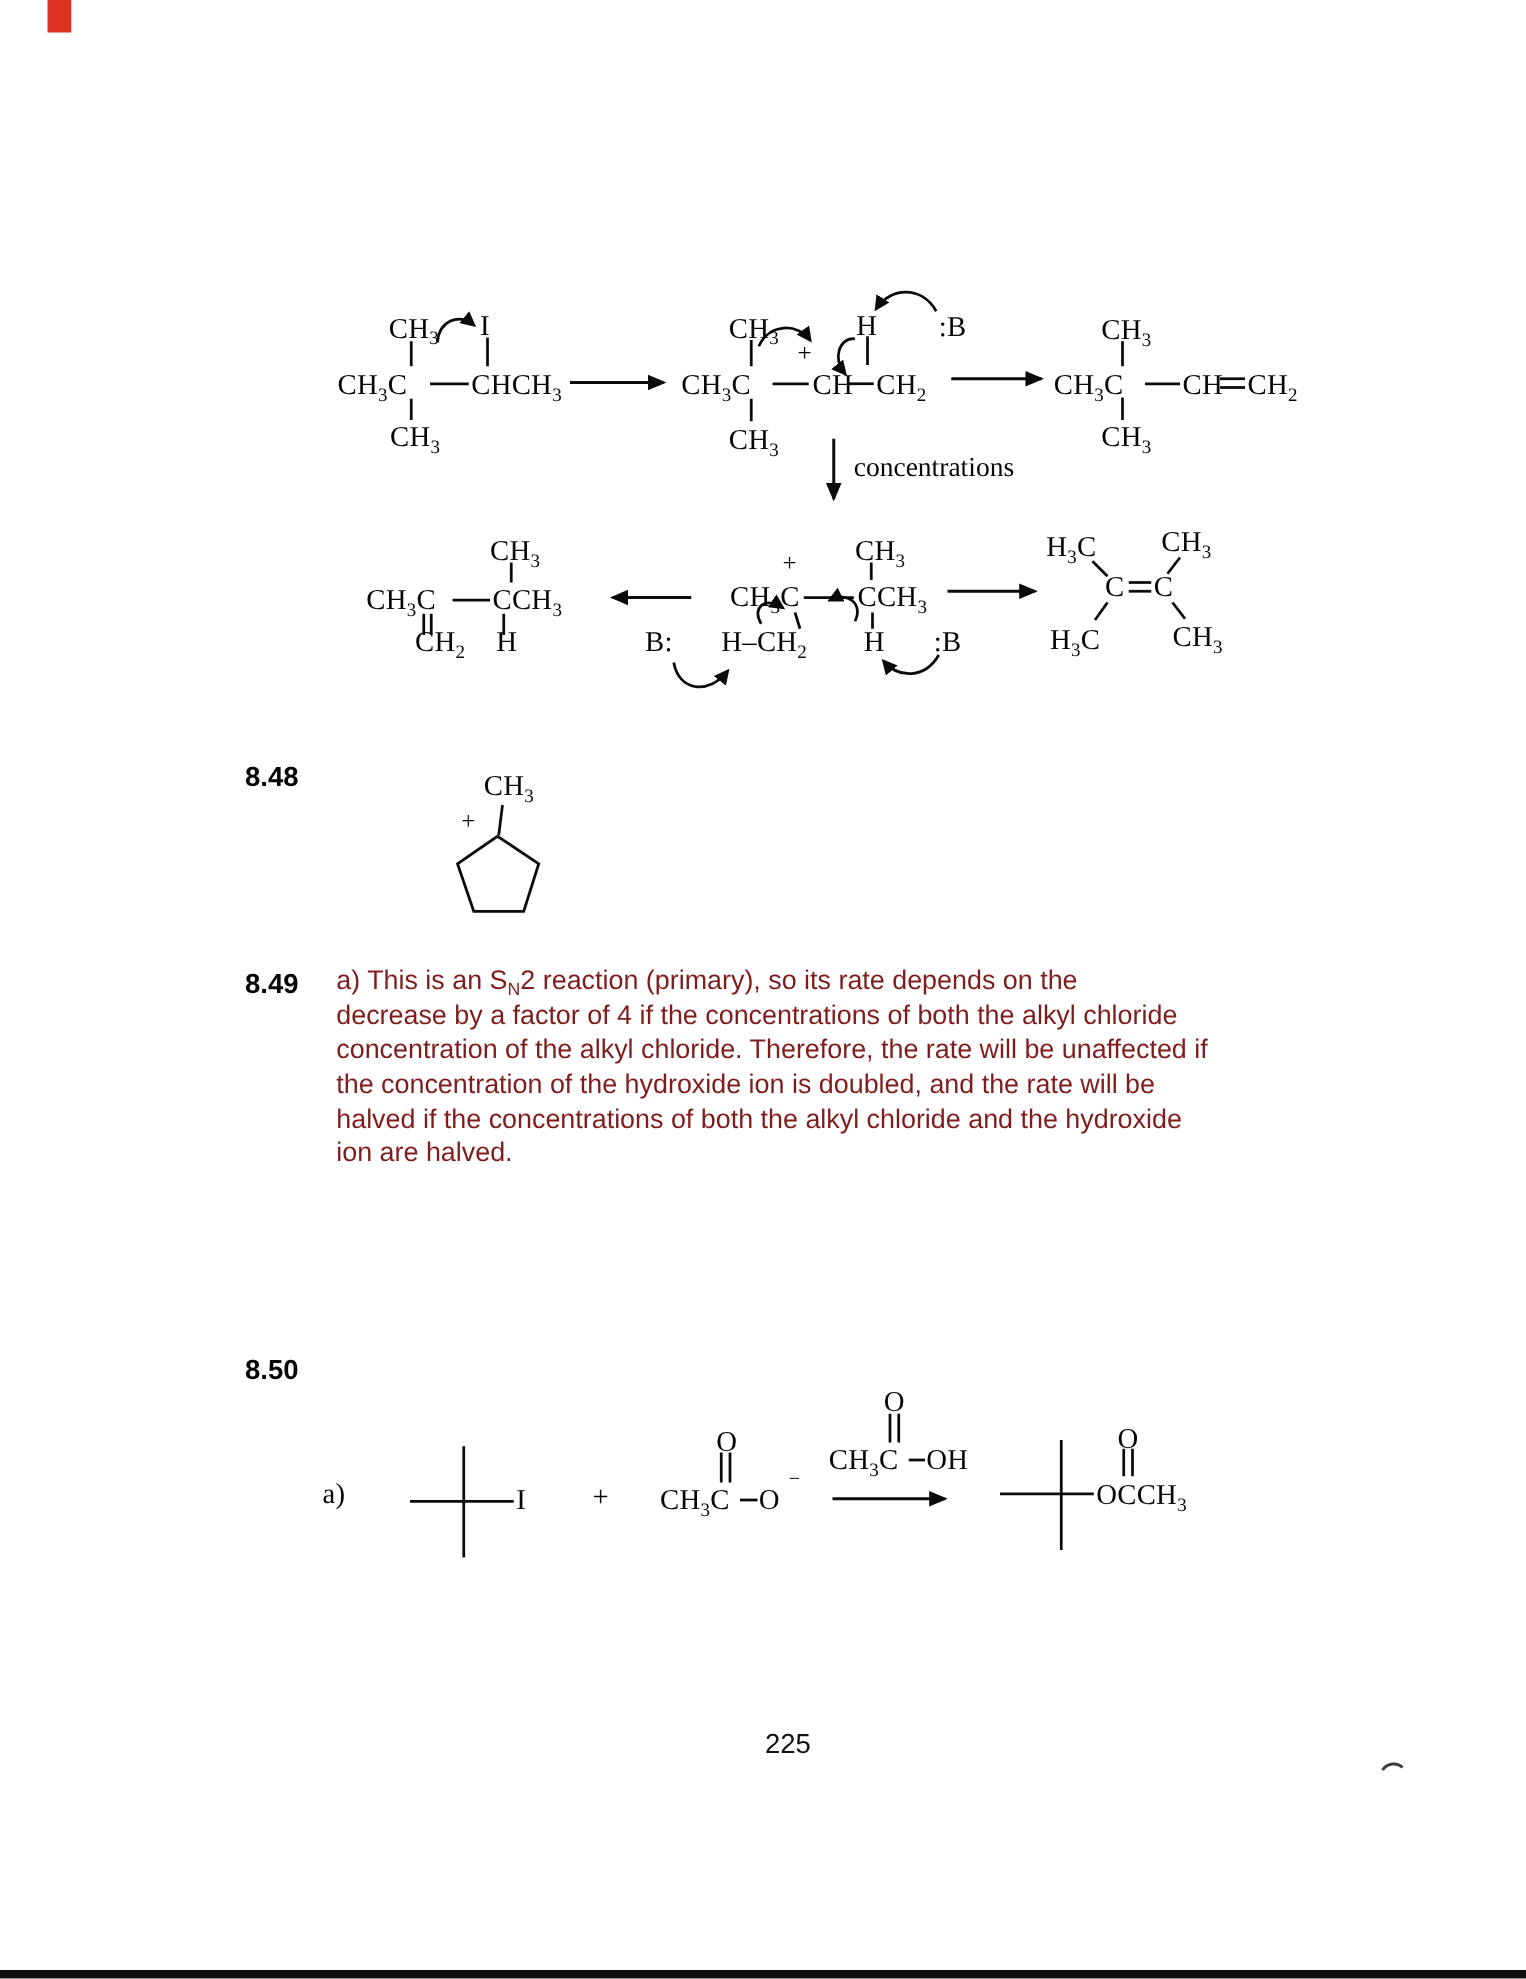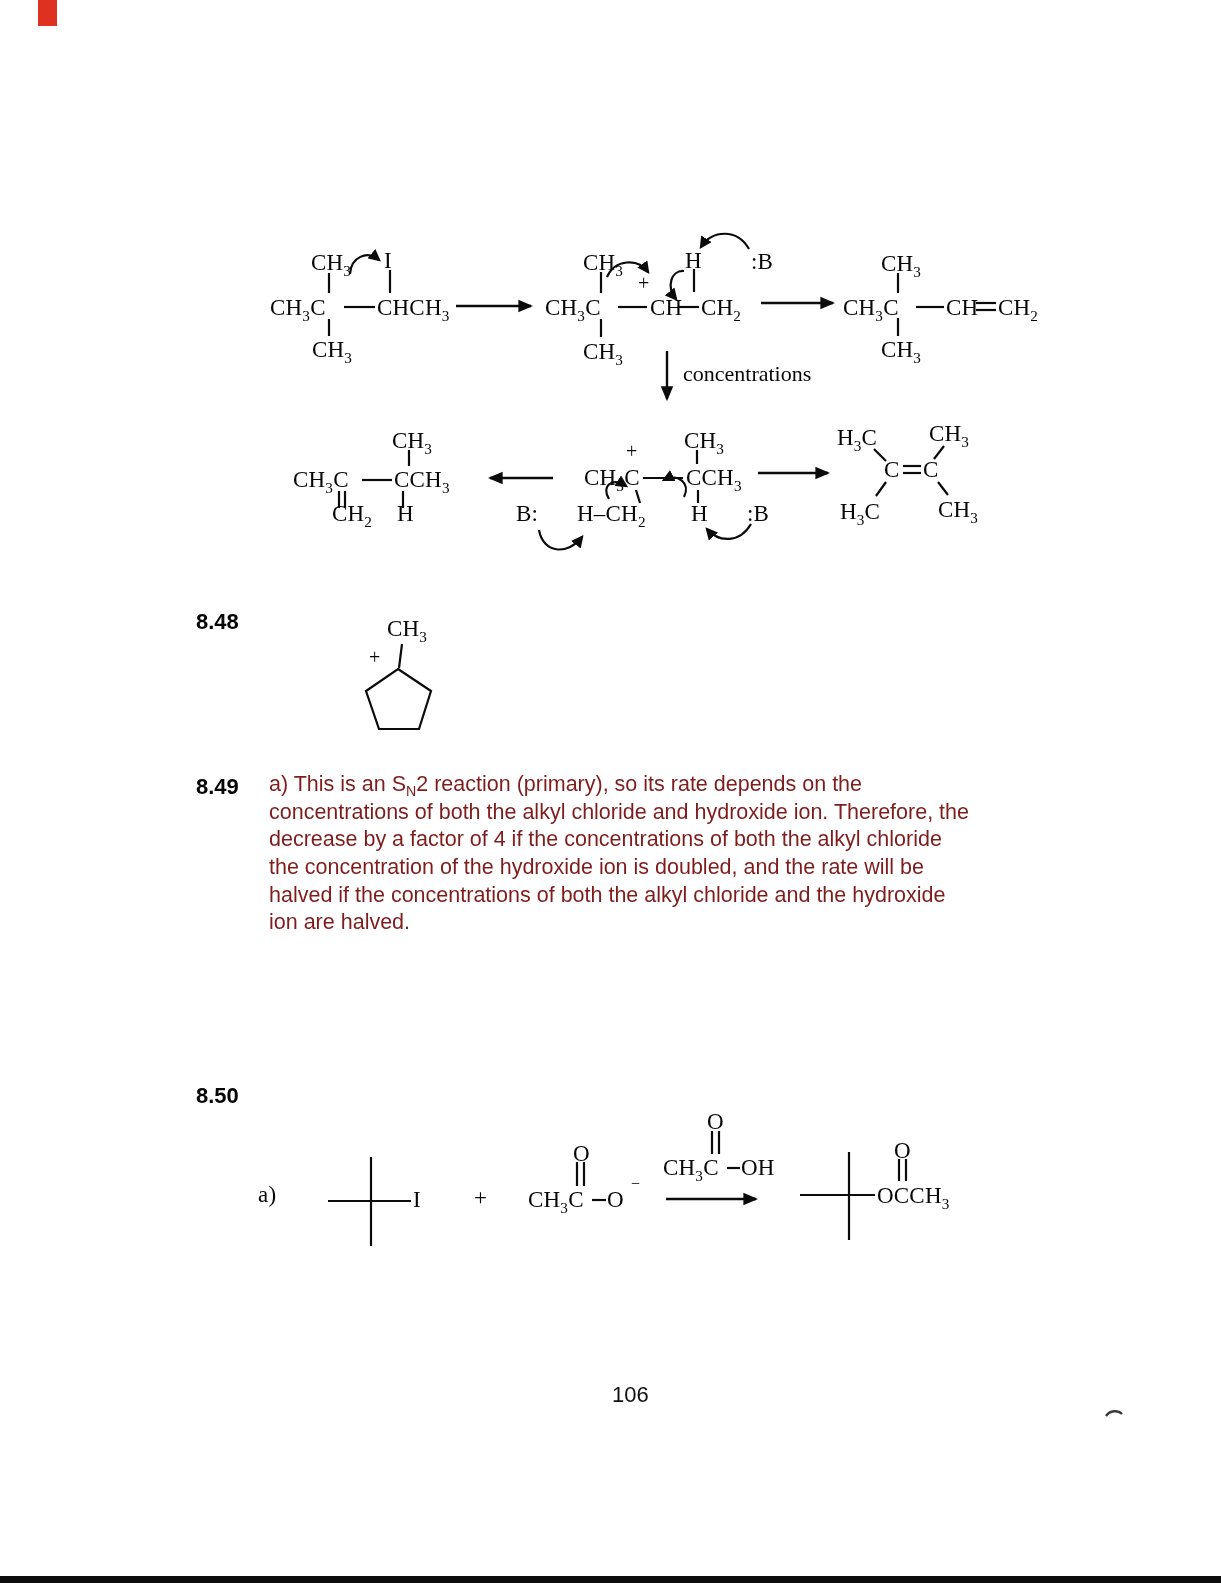--- a/index.html
+++ b/index.html
@@ -185,36 +185,36 @@
   <span class="abs f" style="left:840px;top:500px">H<sub>3</sub>C</span>
   <span class="abs f" style="left:938px;top:498px">CH<sub>3</sub></span>
 
   <span class="abs seclabel" style="left:196px;top:611px">8.48</span>
   <span class="abs f" style="left:387px;top:617px">CH<sub>3</sub></span>
   <span class="abs plus" style="left:369px;top:647px">+</span>
 
   <span class="abs seclabel" style="left:196px;top:776px">8.49</span>
   <div class="para-block">
     <div class="para-line">a) This is an S<sub>N</sub>2 reaction (primary), so its rate depends on the</div>
-    <div class="para-line">concentrations of both the alkyl chloride and hydroxide ion. Therefore, the</div>
     <div class="para-line">decrease by a factor of 4 if the concentrations of both the alkyl chloride</div>
+    <div class="para-line">concentration of the alkyl chloride. Therefore, the rate will be unaffected if</div>
     <div class="para-line">the concentration of the hydroxide ion is doubled, and the rate will be</div>
     <div class="para-line">halved if the concentrations of both the alkyl chloride and the hydroxide</div>
     <div class="para-line">ion are halved.</div>
   </div>
 
   <span class="abs seclabel" style="left:196px;top:1085px">8.50</span>
   <span class="abs f" style="left:258px;top:1183px">a)</span>
   <span class="abs f" style="left:413px;top:1188px">I</span>
   <span class="abs f" style="left:474px;top:1186px">+</span>
   <span class="abs f" style="left:528px;top:1188px">CH<sub>3</sub>C</span>
   <span class="abs f" style="left:607px;top:1188px">O</span>
   <span class="abs charge-sup" style="left:631px;top:1176px">−</span>
   <span class="abs f" style="left:573px;top:1142px">O</span>
   <span class="abs f" style="left:663px;top:1156px">CH<sub>3</sub>C</span>
   <span class="abs f" style="left:741px;top:1156px">OH</span>
   <span class="abs f" style="left:707px;top:1110px">O</span>
   <span class="abs f" style="left:877px;top:1184px">OCCH<sub>3</sub></span>
   <span class="abs f" style="left:894px;top:1139px">O</span>
 
-  <span class="abs pagenum" style="left:612px;top:1384px">106</span>
+  <span class="abs pagenum" style="left:612px;top:1384px">225</span>
 
 </div>
 
 </body></html>

